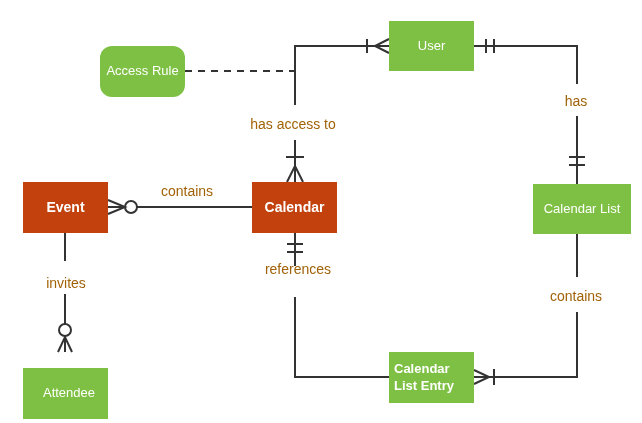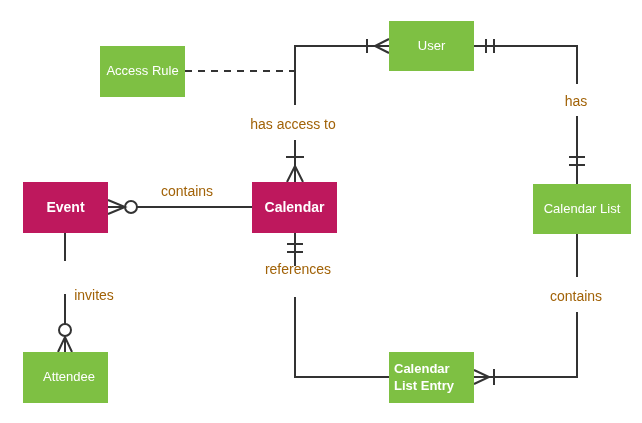--- a/index.html
+++ b/index.html
@@ -29,21 +29,21 @@
     box-sizing: border-box;
     display: flex;
     align-items: center;
     justify-content: center;
     color: #ffffff;
     font-size: 13px;
     line-height: 1.3;
     padding: 2px 5px;
   }
   .entity.primary {
-    background: #be185d;
+    background: #c2410c;
     font-weight: bold;
     font-size: 14px;
   }
   .entity.secondary {
     background: #7ec043;
     font-weight: normal;
   }
   .rel-label {
     position: absolute;
     transform: translate(-50%, -50%);
@@ -94,53 +94,53 @@
       <path d="M287 244 H303 M287 252 H303"></path>
     </g>
 
     <g>
       <path d="M577 234 V277 M577 312 V377 H474"></path>
       <path d="M474 370 L489 377 L474 384"></path>
       <path d="M494 369 V385"></path>
     </g>
   </svg>
 
-  <div class="entity secondary" style="left:100px; top:46px;">
+  <div class="entity secondary" style="left:100px; top:46px;border-radius:12px;">
     <span>Access Rule</span>
   </div>
 
   <div class="entity secondary" style="left:389px; top:21px; height:50px;">
     <span>User</span>
   </div>
 
   <div class="entity primary" style="left:23px; top:182px;">
     <span>Event</span>
   </div>
 
   <div class="entity primary" style="left:252px; top:182px;">
     <span>Calendar</span>
   </div>
 
   <div class="entity secondary" style="left:533px; top:184px; width:98px; height:50px;">
     <span>Calendar List</span>
   </div>
 
-  <div class="entity secondary" style="left:23px; top:352px;padding-left:12px;">
+  <div class="entity secondary" style="left:23px; top:368px;padding-left:12px;">
     <span>Attendee</span>
   </div>
 
   <div class="entity secondary" style="left:389px; top:352px;font-weight:bold;">
     <span>Calendar List Entry</span>
   </div>
 
   <div class="rel-label" style="left:293px; top:124px;">has access to</div>
 
   <div class="rel-label" style="left:576px; top:101px;">has</div>
 
   <div class="rel-label" style="left:187px; top:191px;">contains</div>
 
-  <div class="rel-label" style="left:66px; top:295px;margin-left:28px;">invites</div>
+  <div class="rel-label" style="left:66px; top:283px;">invites</div>
 
   <div class="rel-label" style="left:298px; top:269px;">references</div>
 
   <div class="rel-label" style="left:576px; top:296px;">contains</div>
 
 </div>
 
 </body></html>

